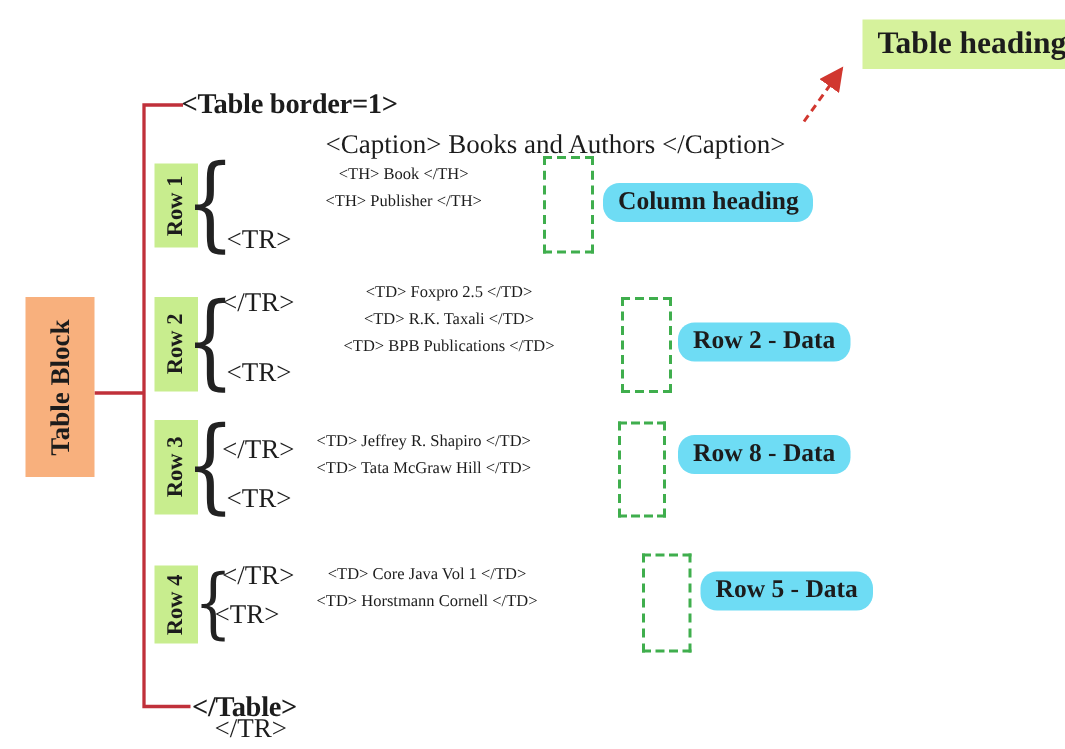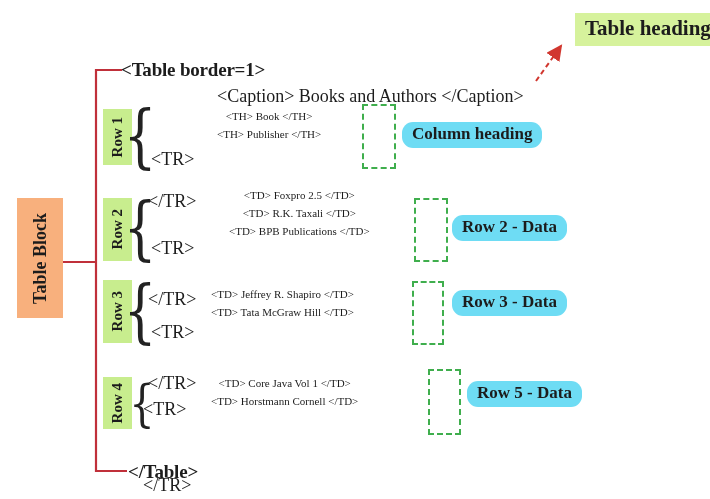--- a/index.html
+++ b/index.html
@@ -108,21 +108,21 @@
   <div class="abs brace" style="left:131px;top:275px;height:72px;">
     <span>{</span>
   </div>
   <div class="abs tr-tag" style="left:151px;top:278px;">&lt;TR&gt;</div>
   <div class="abs tr-tag" style="left:148px;top:329px;">&lt;/TR&gt;</div>
   <div class="abs tag-lines" style="left:211px;top:285px;">
     <div>&lt;TD&gt; Jeffrey R. Shapiro &lt;/TD&gt;</div>
     <div>&lt;TD&gt; Tata McGraw Hill &lt;/TD&gt;</div>
   </div>
   <div class="abs dashedbox" style="left:412px;top:281px;width:28px;height:60px;"></div>
-  <div class="abs badge-cyan" style="left:452px;top:290px;">Row 3 - Data</div>
+  <div class="abs badge-cyan" style="left:452px;top:290px;">Row 8 - Data</div>
 
   <div class="abs tr-tag" style="left:143px;top:355px;">&lt;TR&gt;</div>
   <div class="abs vbox rowlabel" style="left:103px;top:377px;height:52px;">
     <span>Row 4</span>
   </div>
   <div class="abs brace small" style="left:133px;top:376px;height:54px;">
     <span>{</span>
   </div>
   <div class="abs tag-lines" style="left:211px;top:374px;">
     <div>&lt;TD&gt; Core Java Vol 1 &lt;/TD&gt;</div>

